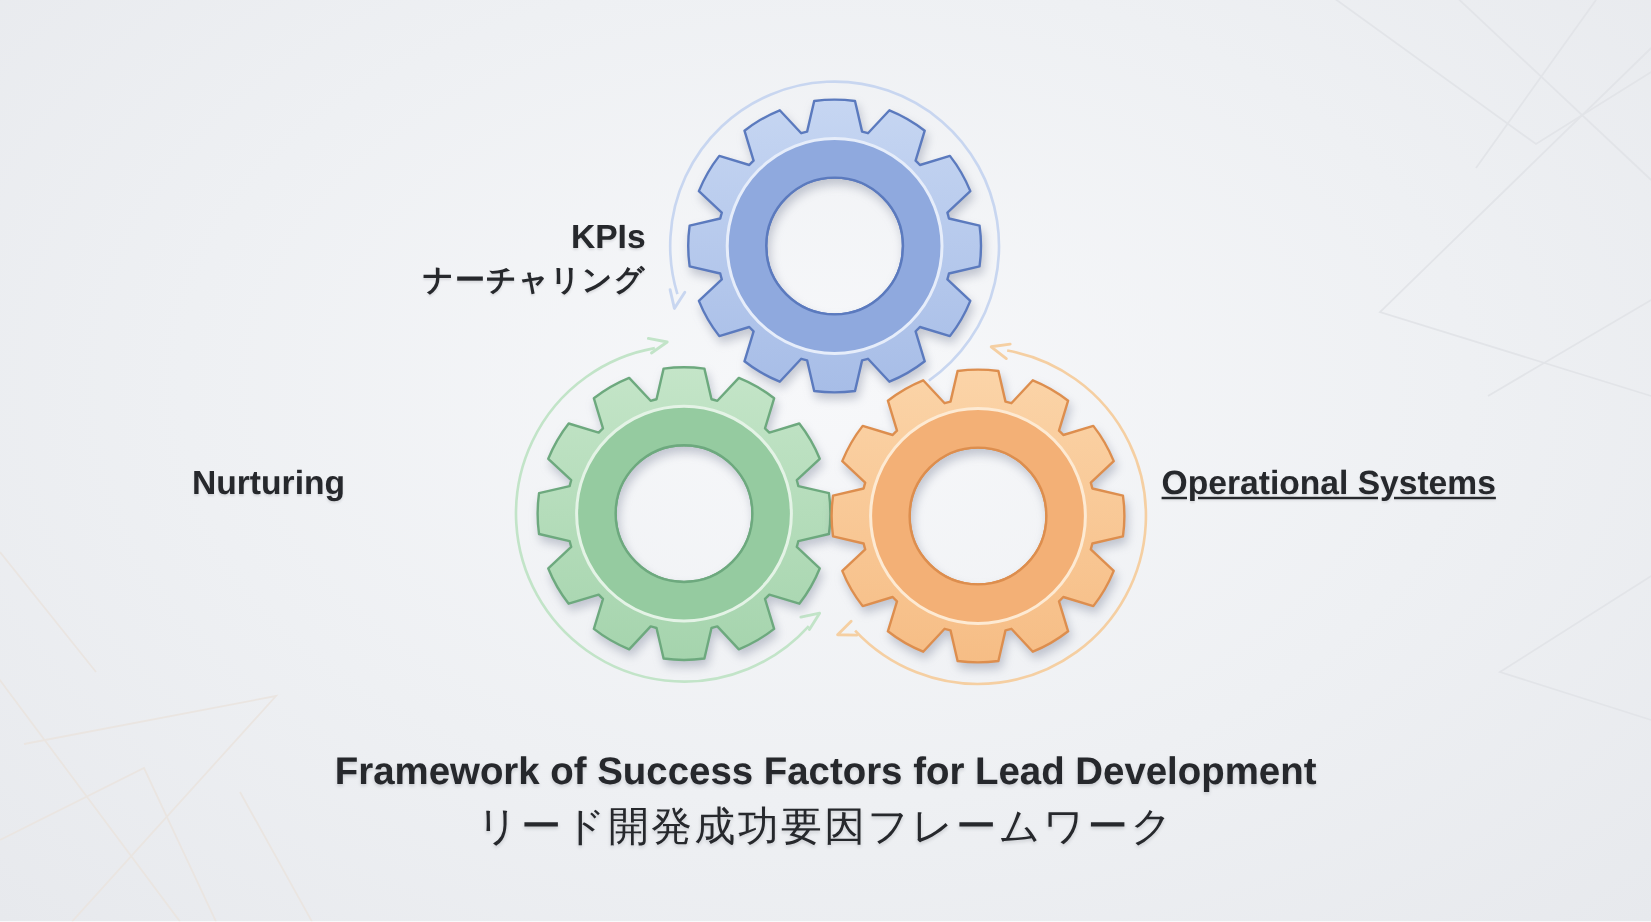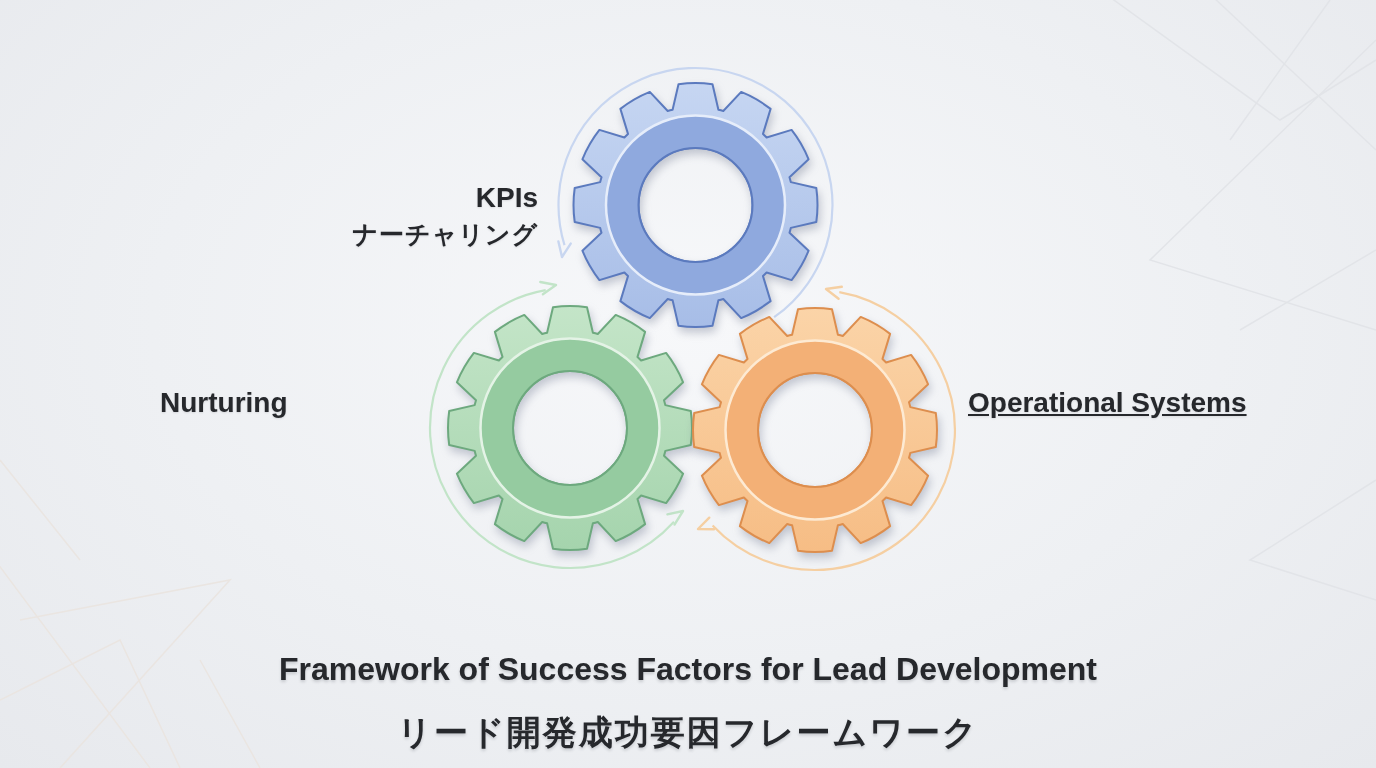--- a/index.html
+++ b/index.html
@@ -10,23 +10,23 @@
     color:#26282c;
   }
   svg.layer{position:absolute;left:0;top:0;}
   .gear{filter:drop-shadow(2px 5px 4px rgba(100,110,135,0.35));}
   .label{position:absolute;font-weight:700;text-shadow:0 1px 2px rgba(40,45,55,0.12);}
   .label .en{font-size:28px;line-height:34px;}
   .label .ja{font-size:25px;line-height:30px;margin-top:4px;letter-spacing:1px;}
   .label-kpi{left:240px;top:140px;width:298px;text-align:right;margin-top:41px;}
   .label-nurturing{left:160px;top:386px;width:254px;text-align:left;}
   .label-ops{left:968px;top:386px;width:320px;text-align:left;text-decoration:underline;}
-  .title{position:absolute;left:0;right:0;top:647px;text-align:center;text-shadow:0 2px 3px rgba(40,45,55,0.18);}
+  .title{position:absolute;left:0;right:0;top:620px;text-align:center;text-shadow:0 2px 3px rgba(40,45,55,0.18);}
   .title .t-en{font-size:32px;font-weight:600;line-height:44px;}
-  .title .t-ja{font-size:34px;font-weight:700;line-height:46px;letter-spacing:2px;margin-top:18px;}
+  .title .t-ja{font-size:34px;font-weight:400;line-height:46px;letter-spacing:2px;margin-top:2px;}
 </style>
 </head>
 <body>
 
 <div class="stage">
 
   <svg class="layer" width="1376" height="768" viewBox="0 0 1376 768">
     <g fill="none" stroke="#e2e4e8" stroke-width="1.5">
       <path d="M1195,-20 L1376,150"></path>
       <path d="M1376,40 L1150,260 L1376,330"></path>

